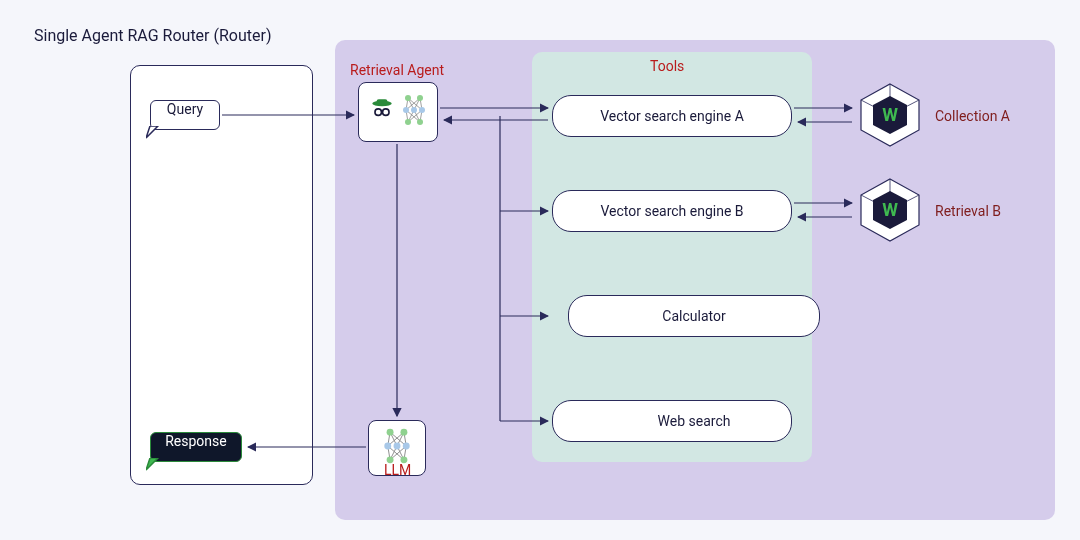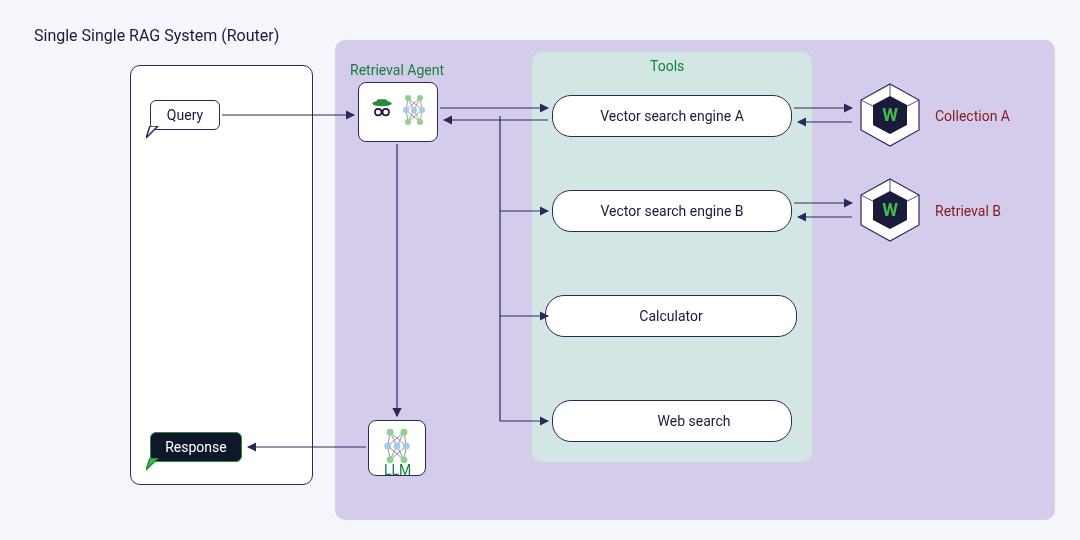--- a/index.html
+++ b/index.html
@@ -32,21 +32,21 @@
     position: absolute;
     background: #d2e7e3;
     border-radius: 10px;
   }
   .chip {
     position: absolute;
     border: 1.5px solid #2a2a5a;
     border-radius: 6px;
     background: #fff;
     display: flex;
-    align-items: center;
+    align-items: flex-start;
     justify-content: center;
     font-size: 14px;
     padding: 0 10px;
   }
   .chip-green {
     background: #0f172a;
     color: #fff;
     border: 1.5px solid #2a8a3a;
   }
   .tool-box {
@@ -65,39 +65,39 @@
     border-radius: 8px;
     background: #fff;
     display: flex;
     align-items: center;
     justify-content: center;
     gap: 6px;
   }
   .label-above {
     position: absolute;
     font-size: 14px;
-    color: #15803d;
+    color: #b91c1c;
   }
   .side-label {
     position: absolute;
     font-size: 14px;
     color: #7f1d1d;
   }
   svg.arrows {
     position: absolute;
     top: 0; left: 0;
     width: 1080px;
     height: 540px;
     pointer-events: none;
   }
 </style>
 </head>
 <body>
 
-<div class="title" style="left:34px; top:26px;">Single Single RAG System (Router)</div>
+<div class="title" style="left:34px; top:26px;">Single Agent RAG Router (Router)</div>
 
 <div class="big-panel" style="left:335px; top:40px; width:720px; height:480px;"></div>
 
 <div class="tools-panel" style="left:532px; top:52px; width:280px; height:410px;"></div>
 <div class="label-above" style="left:650px; top:58px;">Tools</div>
 
 <div class="panel" style="left:130px; top:65px; width:183px; height:420px;"></div>
 
 <div class="chip" style="left:150px; top:100px; width:70px; height:30px;">
   <span>Query</span>
@@ -176,21 +176,21 @@
   </span>
 </div>
 <div class="label-above" style="left:384px; top:462px;">LLM</div>
 
 <div class="tool-box" style="left:552px; top:95px; width:240px; height:42px;">
   <span>Vector search engine A</span>
 </div>
 <div class="tool-box" style="left:552px; top:190px; width:240px; height:42px;">
   <span>Vector search engine B</span>
 </div>
-<div class="tool-box" style="left:545px; top:295px; width:252px; height:42px;">
+<div class="tool-box" style="left:568px; top:295px; width:252px; height:42px;">
   <span>Calculator</span>
 </div>
 <div class="tool-box" style="left:552px; top:400px; width:240px; height:42px;padding-left:44px;">
   <span>Web search</span>
 </div>
 
 <svg style="position:absolute; left:855px; top:80px;" width="70" height="70" viewBox="0 0 70 70">
   <polygon points="35,4 64,20 64,50 35,66 6,50 6,20" fill="#fff" stroke="#2a2a5a" stroke-width="1.2"></polygon>
   <line x1="35" y1="4" x2="35" y2="35" stroke="#2a2a5a" stroke-width="0.8"></line>
     <line x1="6" y1="20" x2="35" y2="35" stroke="#2a2a5a" stroke-width="0.8"></line>

